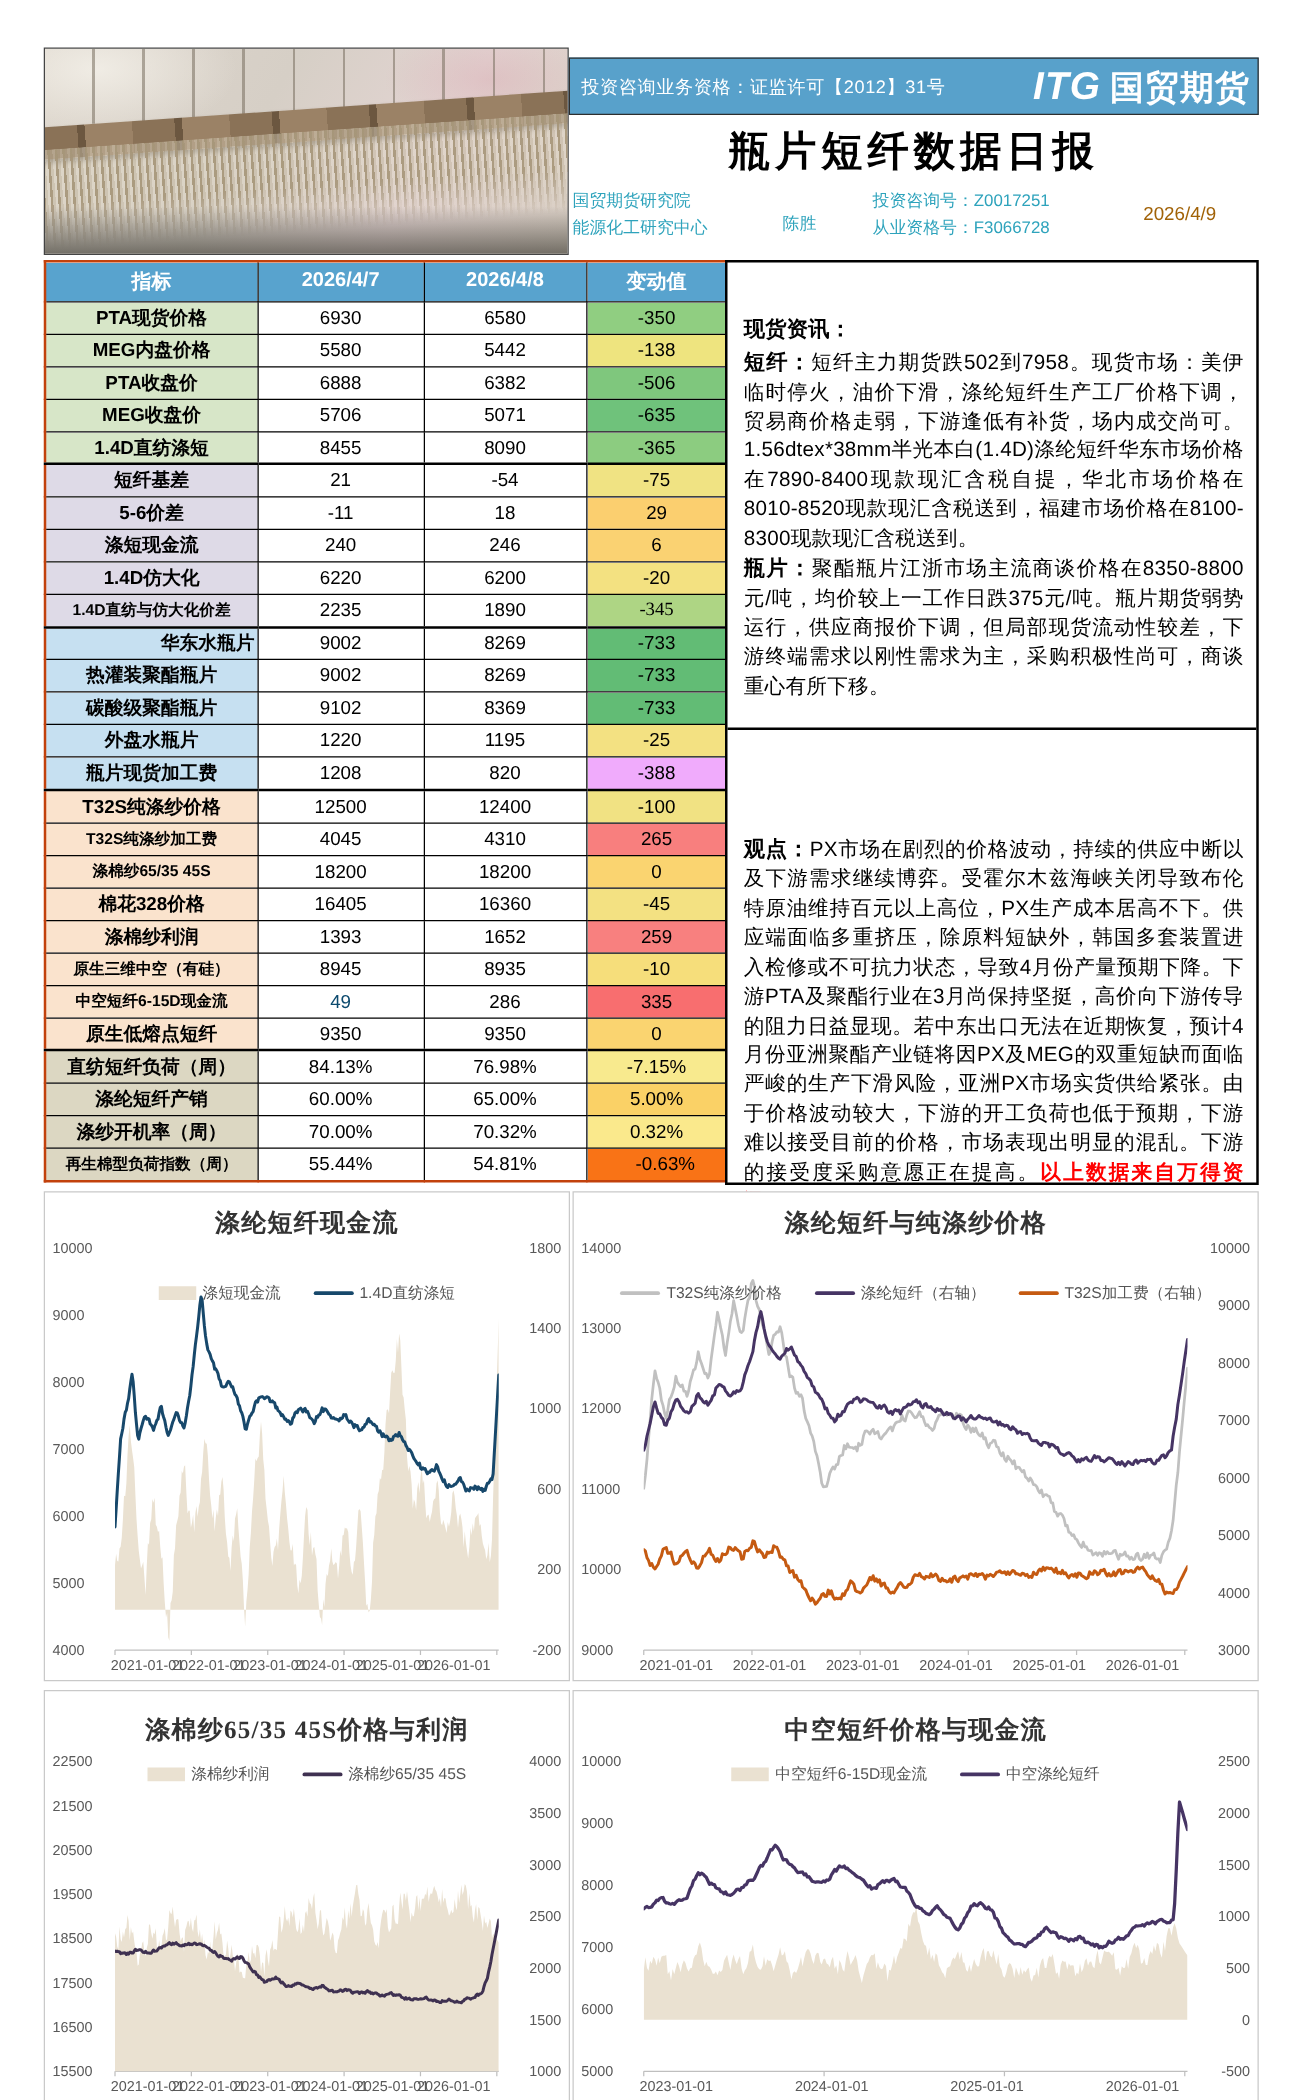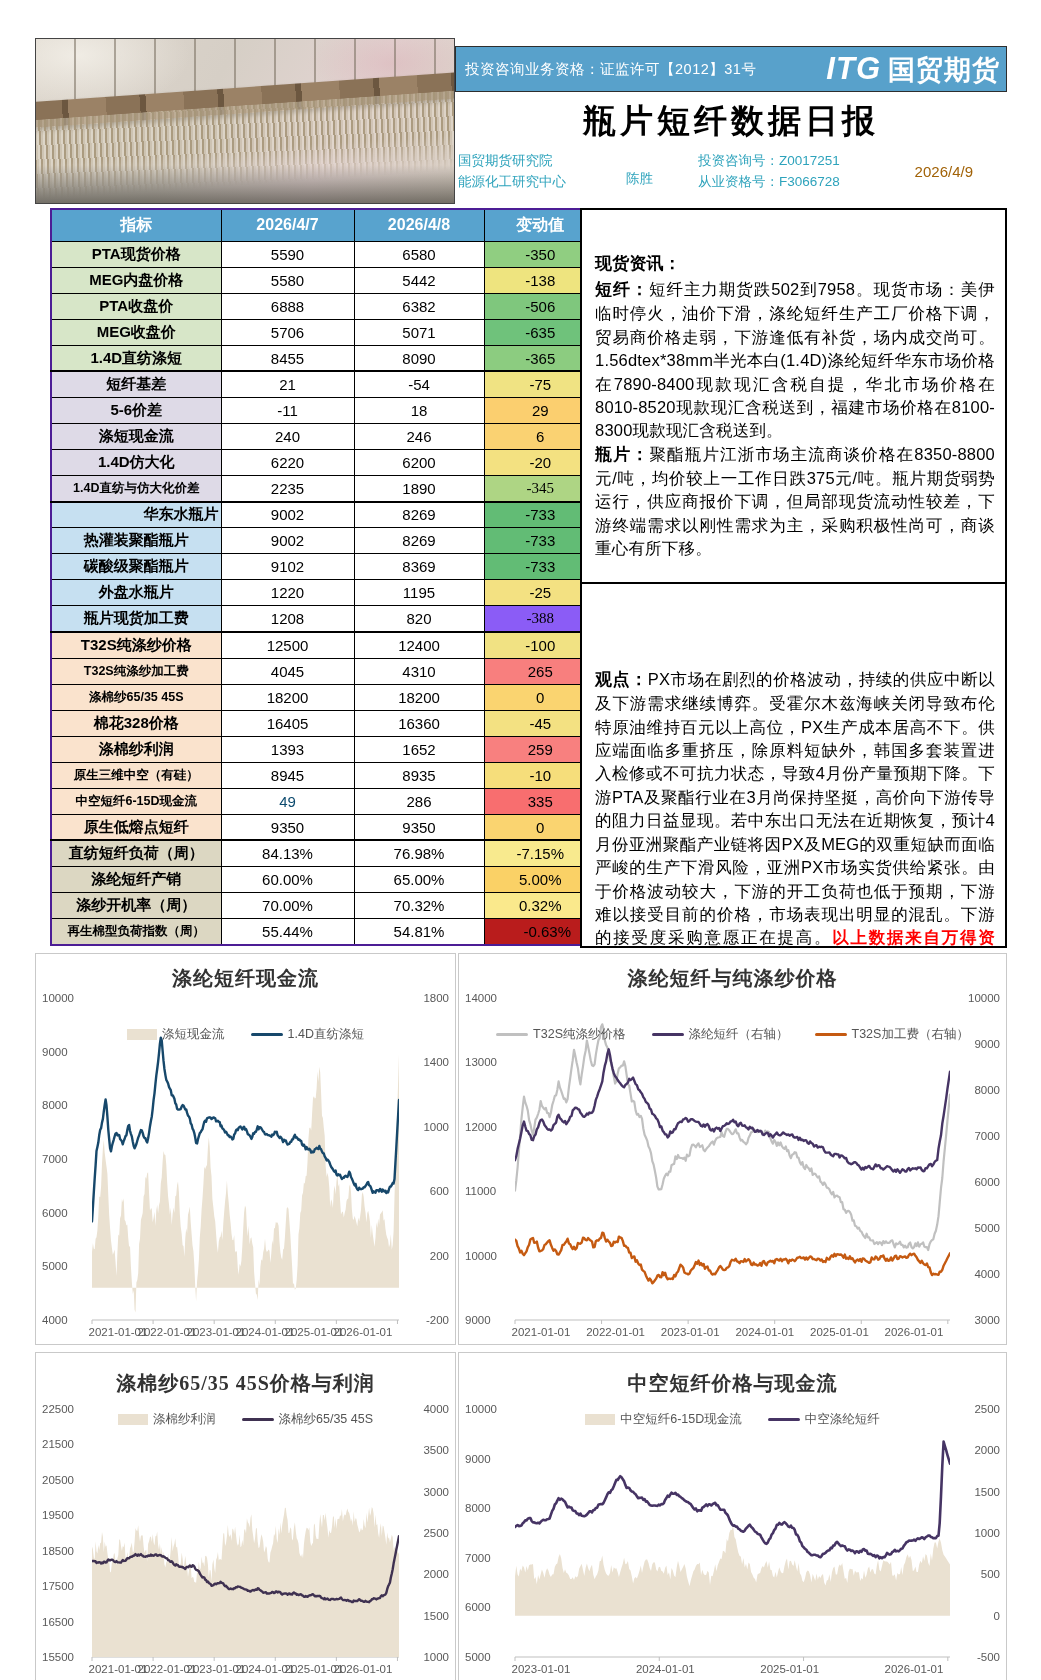--- a/index.html
+++ b/index.html
@@ -37,22 +37,22 @@
   .doc-title{position:absolute;left:455px;top:99px;width:552px;text-align:center;
       font-size:33px;font-weight:bold;letter-spacing:4px}
   .info{position:absolute;left:458px;top:151px;width:549px;display:flex;font-size:13.5px;
       color:var(--teal);line-height:1.55}
   .info .org{width:168px}
   .info .analyst{width:72px;display:flex;align-items:flex-end;padding-bottom:3px}
   .info .nums{width:205px}
   .info .date{margin-left:auto;align-self:center;font-size:15px;color:#a16207;padding-right:34px}
 
   
-  #tbl{position:absolute;left:50px;top:208px;width:546px;height:572px;border-collapse:collapse;
-       table-layout:fixed;font-size:15px;border:2px solid #4c1d95}
+  #tbl{position:absolute;left:35px;top:208px;width:546px;height:572px;border-collapse:collapse;
+       table-layout:fixed;font-size:15px;border:2px solid #c2410c}
   #tbl th{background:var(--blue2);color:#fff;font-weight:bold;font-size:16px;height:32px}
   #tbl td,#tbl th{border:1px solid #000;text-align:center;padding:0 2px;overflow:hidden;white-space:nowrap}
   #tbl td.lbl{font-weight:bold}
   #tbl td.lbl.sm{font-size:12.5px}
   #tbl tr.thick td{border-top:2px solid #000}
 
   
   .panel{position:absolute;left:580px;top:208px;width:427px;height:740px;border:2px solid #000;background:#fff}
   .sec1{height:374px;border-bottom:2px solid #000;padding:42px 10px 0 13px}
   .sec2{padding:84px 10px 0 13px}
@@ -127,21 +127,21 @@
       <tr>
         <th>指标</th>
         <th>2026/4/7</th>
         <th>2026/4/8</th>
         <th>变动值</th>
       </tr>
     </thead>
     <tbody>
         <tr style="height: 26.0741px;">
           <td class="lbl" style="background: rgb(215, 230, 200);">PTA现货价格</td>
-          <td>5590</td>
+          <td>6930</td>
           <td>6580</td>
           <td style="background: rgb(144, 206, 129);">-350</td>
         </tr>
         <tr style="height: 26.0741px;">
           <td class="lbl" style="background: rgb(215, 230, 200);">MEG内盘价格</td>
           <td>5580</td>
           <td>5442</td>
           <td style="background: rgb(238, 228, 127);">-138</td>
         </tr>
         <tr style="height: 26.0741px;">
@@ -213,21 +213,21 @@
         <tr style="height: 26.0741px;">
           <td class="lbl" style="background: rgb(198, 224, 241);">外盘水瓶片</td>
           <td>1220</td>
           <td>1195</td>
           <td style="background: rgb(243, 225, 130);">-25</td>
         </tr>
         <tr style="height: 26.0741px;">
           <td class="lbl" style="background: rgb(198, 224, 241);">瓶片现货加工费</td>
           <td>1208</td>
           <td>820</td>
-          <td style="background: #8b5cf6; font-family: Liberation Serif, serif;">-388</td>
+          <td style="background: #f0abfc;">-388</td>
         </tr>
         <tr class="thick" style="height: 26.0741px;">
           <td class="lbl" style="background: rgb(250, 227, 205);">T32S纯涤纱价格</td>
           <td>12500</td>
           <td>12400</td>
           <td style="background: rgb(241, 226, 131);">-100</td>
         </tr>
         <tr style="height: 26.0741px;">
           <td class="lbl sm" style="background: rgb(250, 227, 205);">T32S纯涤纱加工费</td>
           <td>4045</td>
@@ -285,21 +285,21 @@
         <tr style="height: 26.0741px;">
           <td class="lbl" style="background: rgb(220, 215, 194);">涤纱开机率（周）</td>
           <td>70.00%</td>
           <td>70.32%</td>
           <td style="background: rgb(250, 233, 140);">0.32%</td>
         </tr>
         <tr style="height: 26.0741px;">
           <td class="lbl sm" style="background: rgb(220, 215, 194);">再生棉型负荷指数（周）</td>
           <td>55.44%</td>
           <td>54.81%</td>
-          <td style="background: #b91c1c; padding-left: 16px;">-0.63%</td>
+          <td style="background: #f97316; padding-left: 16px;">-0.63%</td>
         </tr>
       </tbody>
   </table>
 
   <div class="panel">
     <div class="sec1">
       <p><span class="hd">现货资讯：</span><b>短纤：</b><span>短纤主力期货跌502到7958。现货市场：美伊临时停火，油价下滑，涤纶短纤生产工厂价格下调，贸易商价格走弱，下游逢低有补货，场内成交尚可。1.56dtex*38mm半光本白(1.4D)涤纶短纤华东市场价格在7890-8400现款现汇含税自提，华北市场价格在8010-8520现款现汇含税送到，福建市场价格在8100-8300现款现汇含税送到。</span><br><b>瓶片：</b><span>聚酯瓶片江浙市场主流商谈价格在8350-8800元/吨，均价较上一工作日跌375元/吨。瓶片期货弱势运行，供应商报价下调，但局部现货流动性较差，下游终端需求以刚性需求为主，采购积极性尚可，商谈重心有所下移。</span></p>
     </div>
     <div class="sec2">
       <p><b>观点：</b><span>PX市场在剧烈的价格波动，持续的供应中断以及下游需求继续博弈。受霍尔木兹海峡关闭导致布伦特原油维持百元以上高位，PX生产成本居高不下。供应端面临多重挤压，除原料短缺外，韩国多套装置进入检修或不可抗力状态，导致4月份产量预期下降。下游PTA及聚酯行业在3月尚保持坚挺，高价向下游传导的阻力日益显现。若中东出口无法在近期恢复，预计4月份亚洲聚酯产业链将因PX及MEG的双重短缺而面临严峻的生产下滑风险，亚洲PX市场实货供给紧张。由于价格波动较大，下游的开工负荷也低于预期，下游难以接受目前的价格，市场表现出明显的混乱。下游的接受度采购意愿正在提高。</span><span class="red">以上数据来自万得资讯。</span></p>

